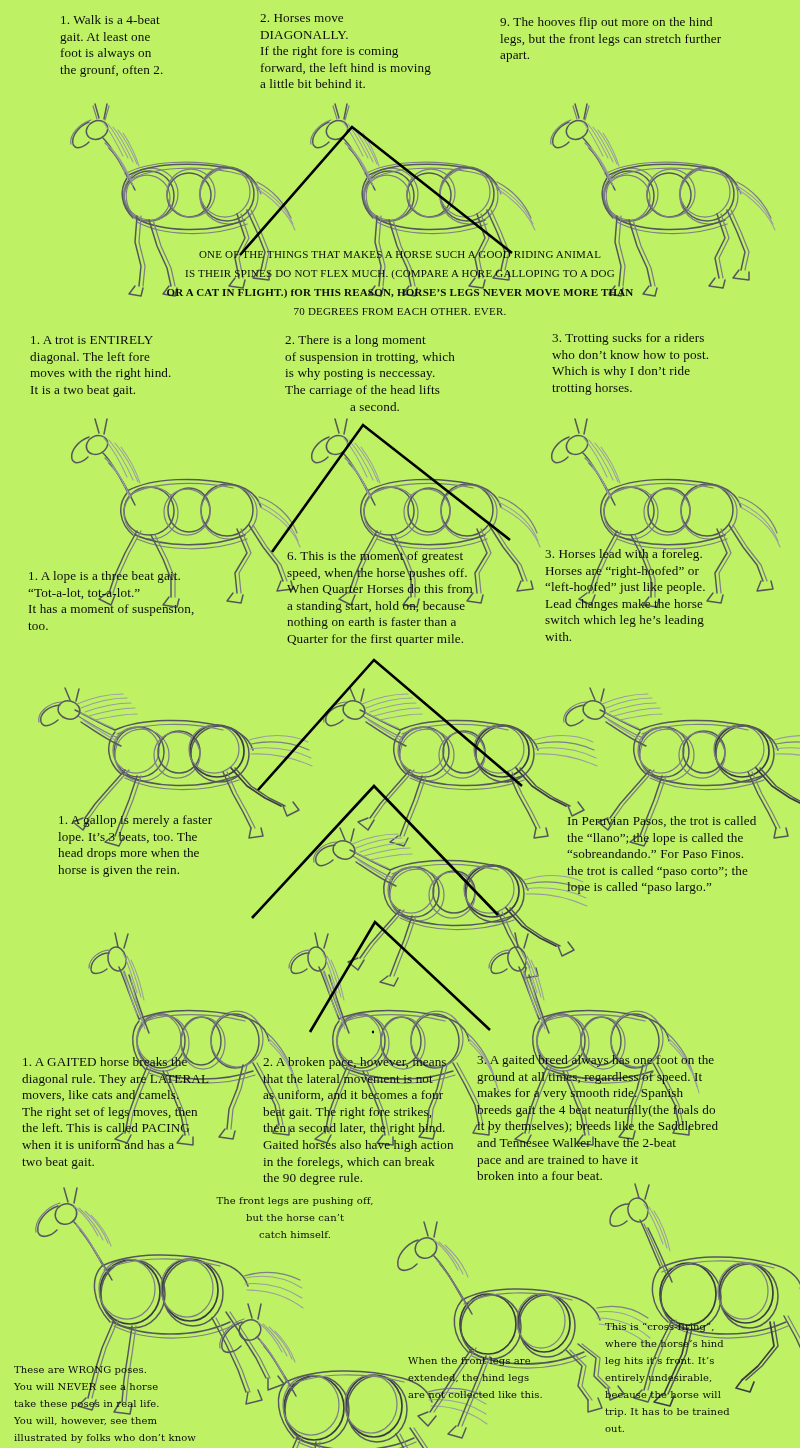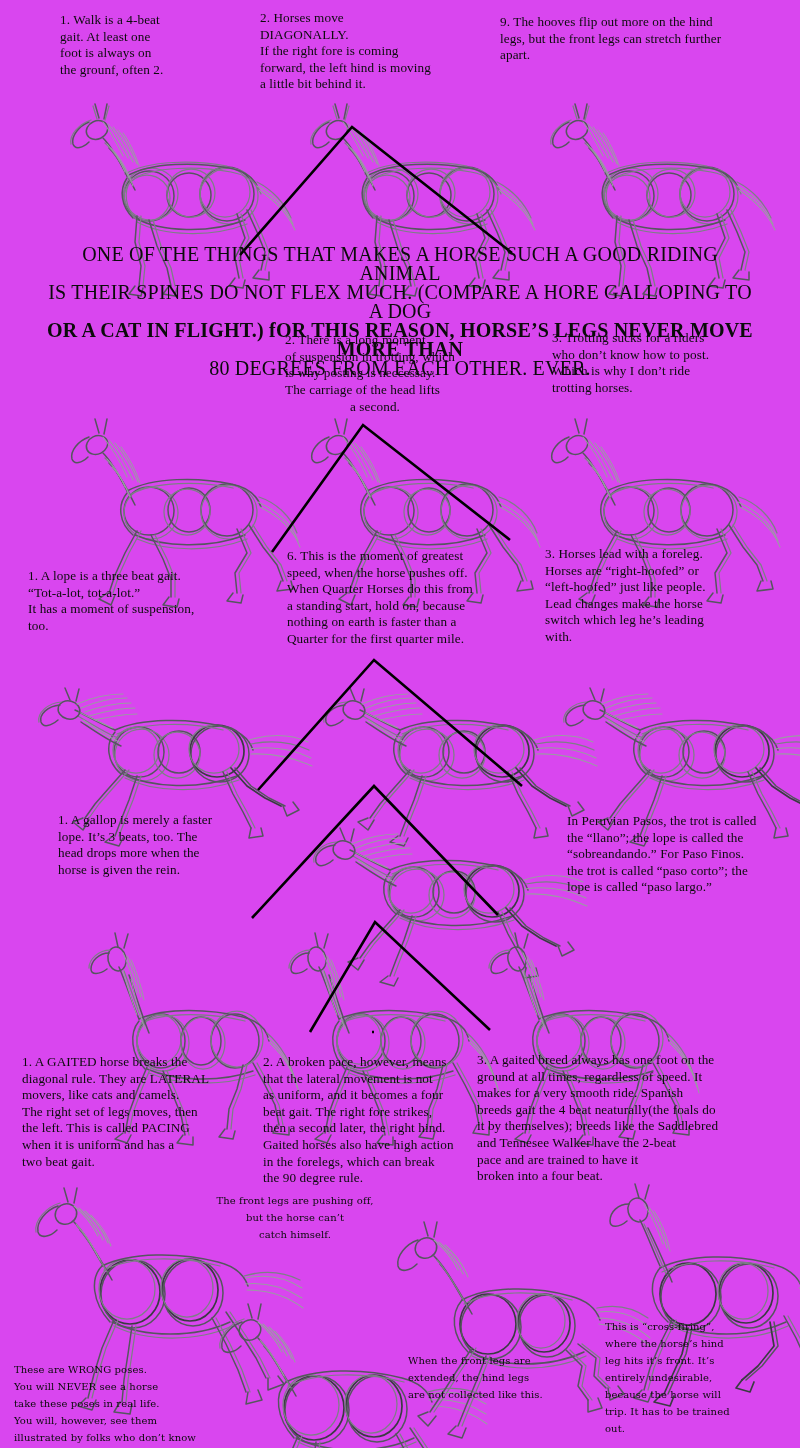--- a/index.html
+++ b/index.html
@@ -2,24 +2,24 @@
 <html><head>
 <meta charset="utf-8">
 <title>Horse Gaits Tutorial</title>
 <style>
   html,body{margin:0;padding:0;background:#fff;}
   body{
     width:800px;height:1448px;position:relative;overflow:hidden;
     font-family:"Liberation Serif","DejaVu Serif",serif;
     color:#0b0b0b;
   }
-  .sheet{position:absolute;inset:0;background:#d946ef;}
+  .sheet{position:absolute;inset:0;background:#bef264;}
   
   .txt{position:absolute;font-size:13.2px;line-height:16.6px;white-space:pre-line;letter-spacing:.1px;}
-  .txt.bigcap{font-size:20px;line-height:19px;text-align:center;letter-spacing:.2px;}
+  .txt.bigcap{font-size:11px;line-height:19px;text-align:center;letter-spacing:.2px;}
   .txt.centered{text-align:center;}
   .txt.bookish{font-family:"DejaVu Serif","Liberation Serif",serif;font-size:10px;line-height:17px;}
   
   .layer{position:absolute;left:0;top:0;width:800px;height:1448px;pointer-events:none;}
   svg{display:block;overflow:visible;}
   .hs{fill:none;stroke:#6f7177;stroke-linecap:round;stroke-linejoin:round;}
   .hs.l1{stroke:#9a9ca2;stroke-width:1.05;}
   .hs.l2{stroke:#7d7f86;stroke-width:1.25;}
   .hs.l3{stroke:#55575e;stroke-width:1.5;}
   .hs.l4{stroke:#3a3c42;stroke-width:1.7;}
@@ -448,23 +448,27 @@
 forward, the left hind is moving
 a little bit behind it.</div>
   <div class="txt" style="left:500px;top:14px;width:290px;">9.  The hooves flip out more on the hind
 legs, but the front legs can stretch further
 apart.</div>
 
   <div style="position:absolute;left:40px;top:245px;width:720px;">
     <div class="txt bigcap" style="position:static;">ONE OF THE THINGS THAT MAKES A HORSE SUCH A GOOD RIDING ANIMAL</div>
     <div class="txt bigcap" style="position:static;">IS THEIR SPINES DO NOT FLEX MUCH.  (COMPARE A HORE GALLOPING TO A DOG</div>
     <div class="txt bigcap" style="position:static;font-weight:bold;">OR A CAT IN FLIGHT.)  fOR THIS REASON, HORSE’S LEGS NEVER MOVE MORE THAN</div>
-    <div class="txt bigcap" style="position:static;">80 DEGREES FROM EACH OTHER.  EVER.</div>
+    <div class="txt bigcap" style="position:static;">70 DEGREES FROM EACH OTHER.  EVER.</div>
   </div>
 
+  <div class="txt" style="left:30px;top:332px;width:220px;">1.  A trot is ENTIRELY
+diagonal.  The left fore
+moves with the right hind.
+It is a two beat gait.</div>
   <div class="txt" style="left:285px;top:332px;width:230px;">2.  There is a long moment
 of suspension in trotting, which
 is why posting is neccessay.
 The carriage of the head lifts</div>
   <div class="txt" style="left:350px;top:399px;width:120px;">a second.</div>
   <div class="txt" style="left:552px;top:330px;width:240px;">3.  Trotting sucks for a riders
 who don’t know how to post.
 Which is why I don’t ride
 trotting horses.</div>
 

